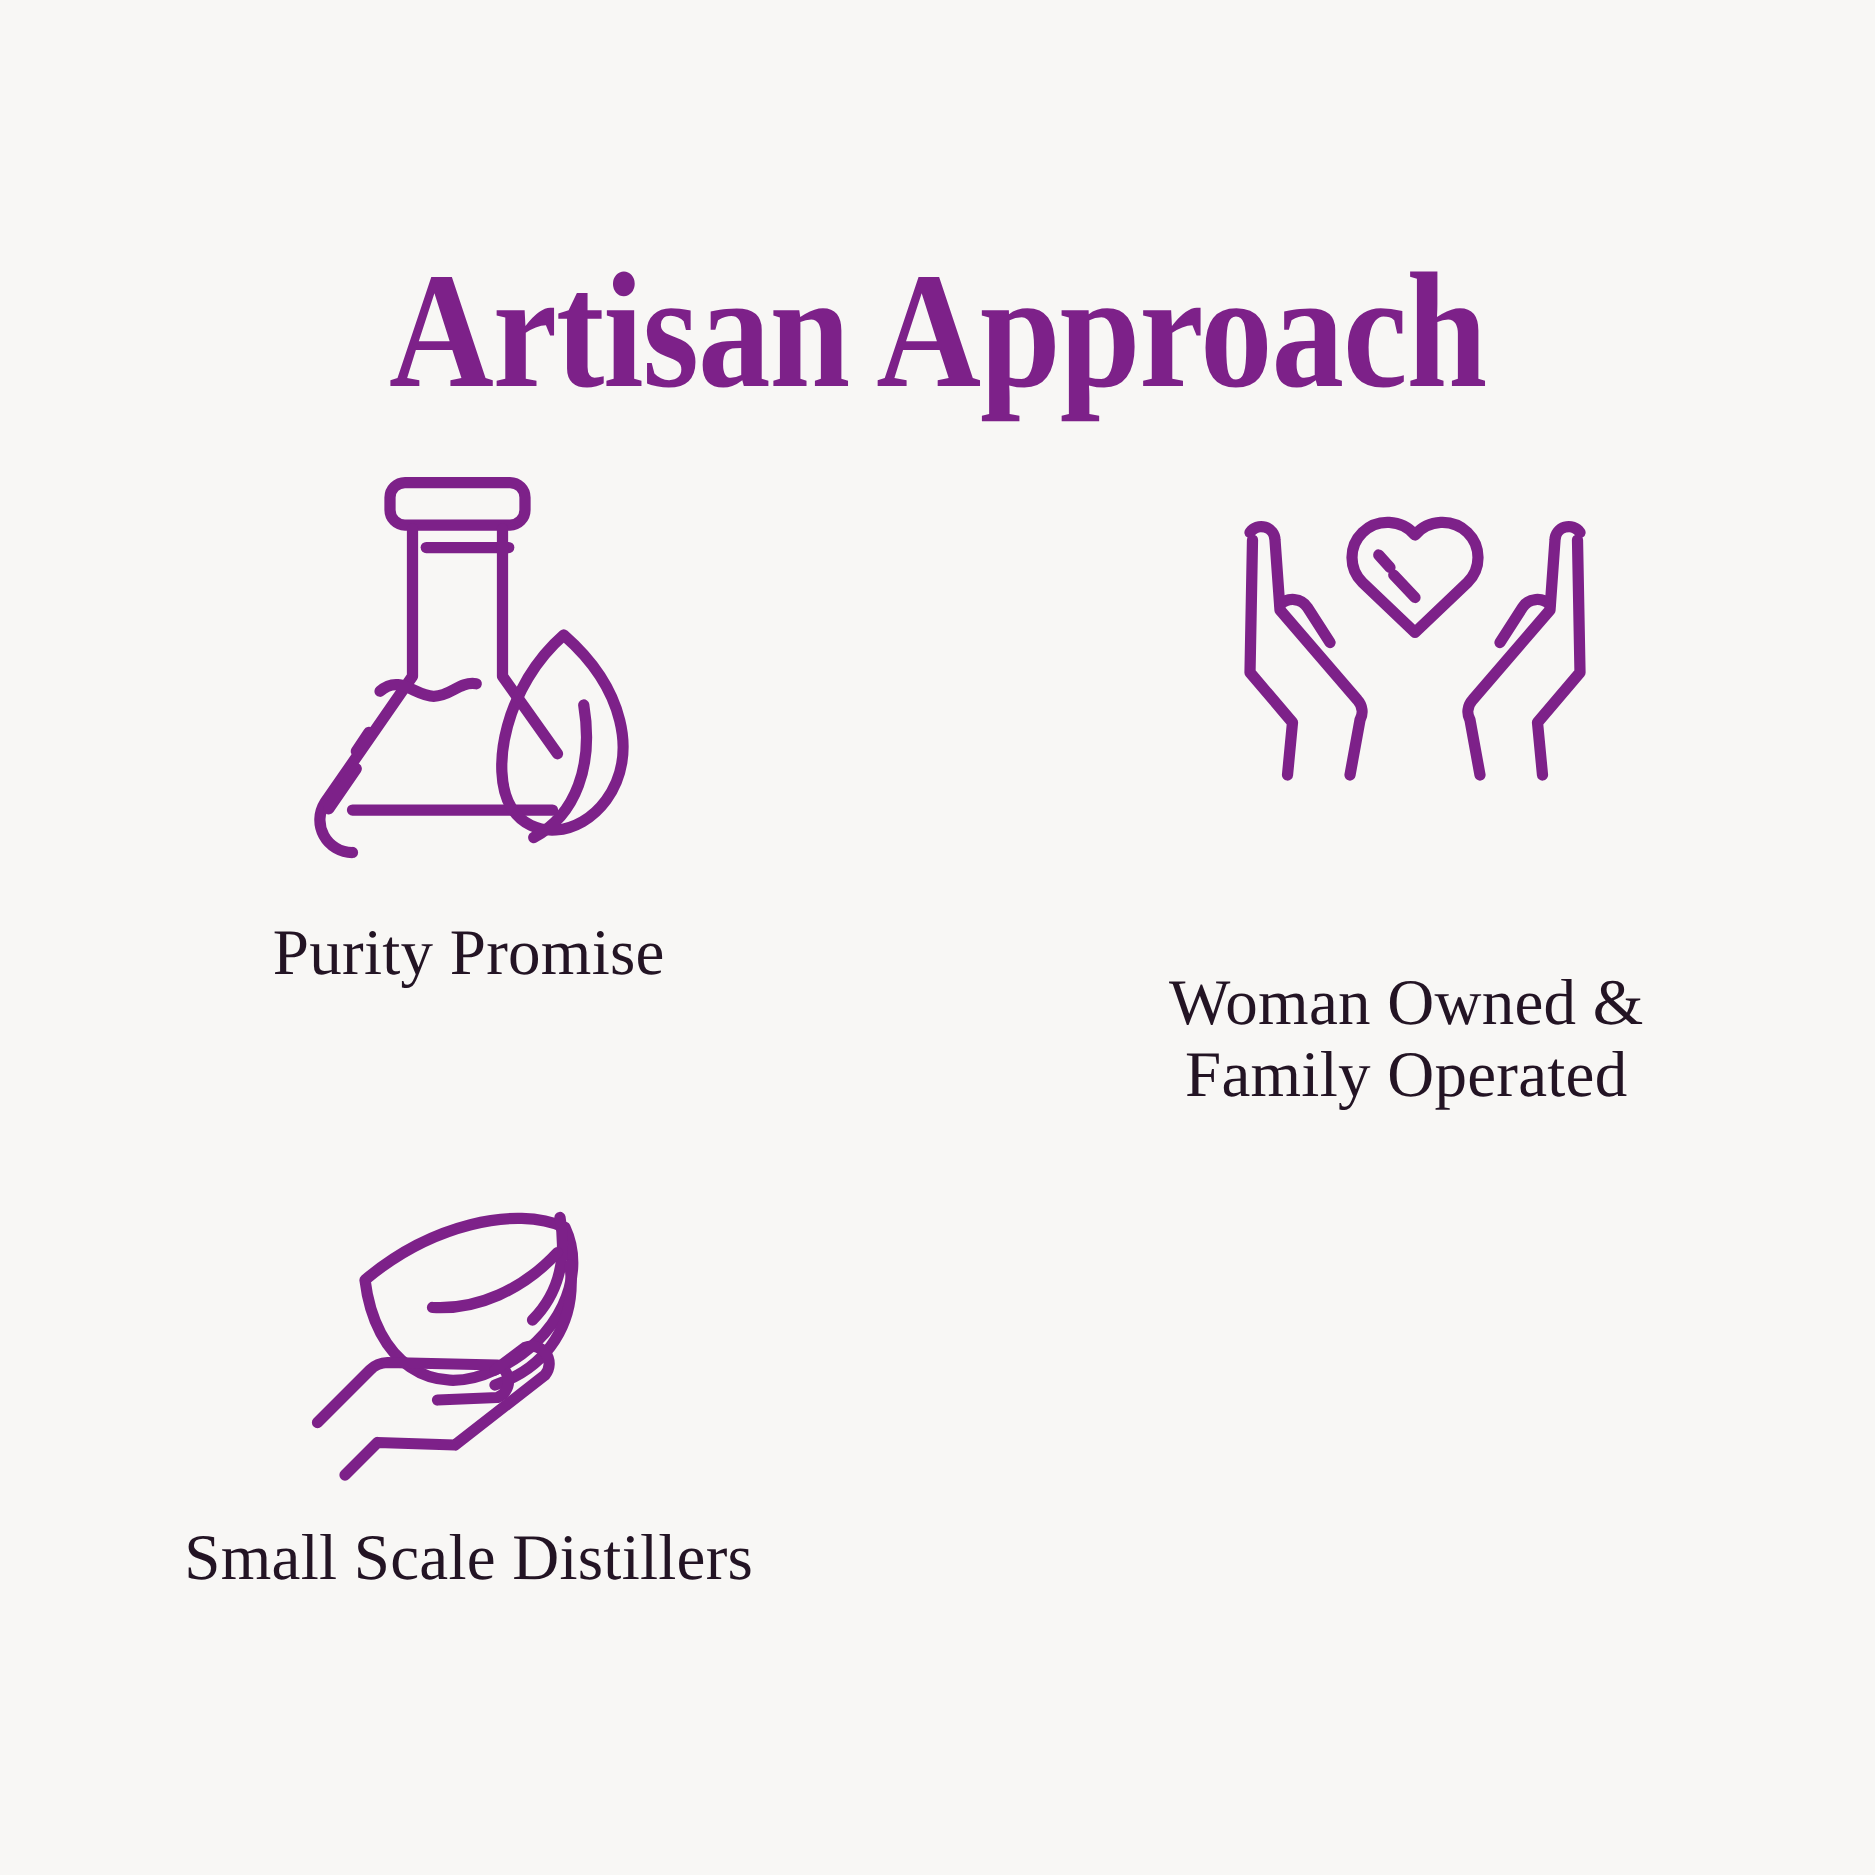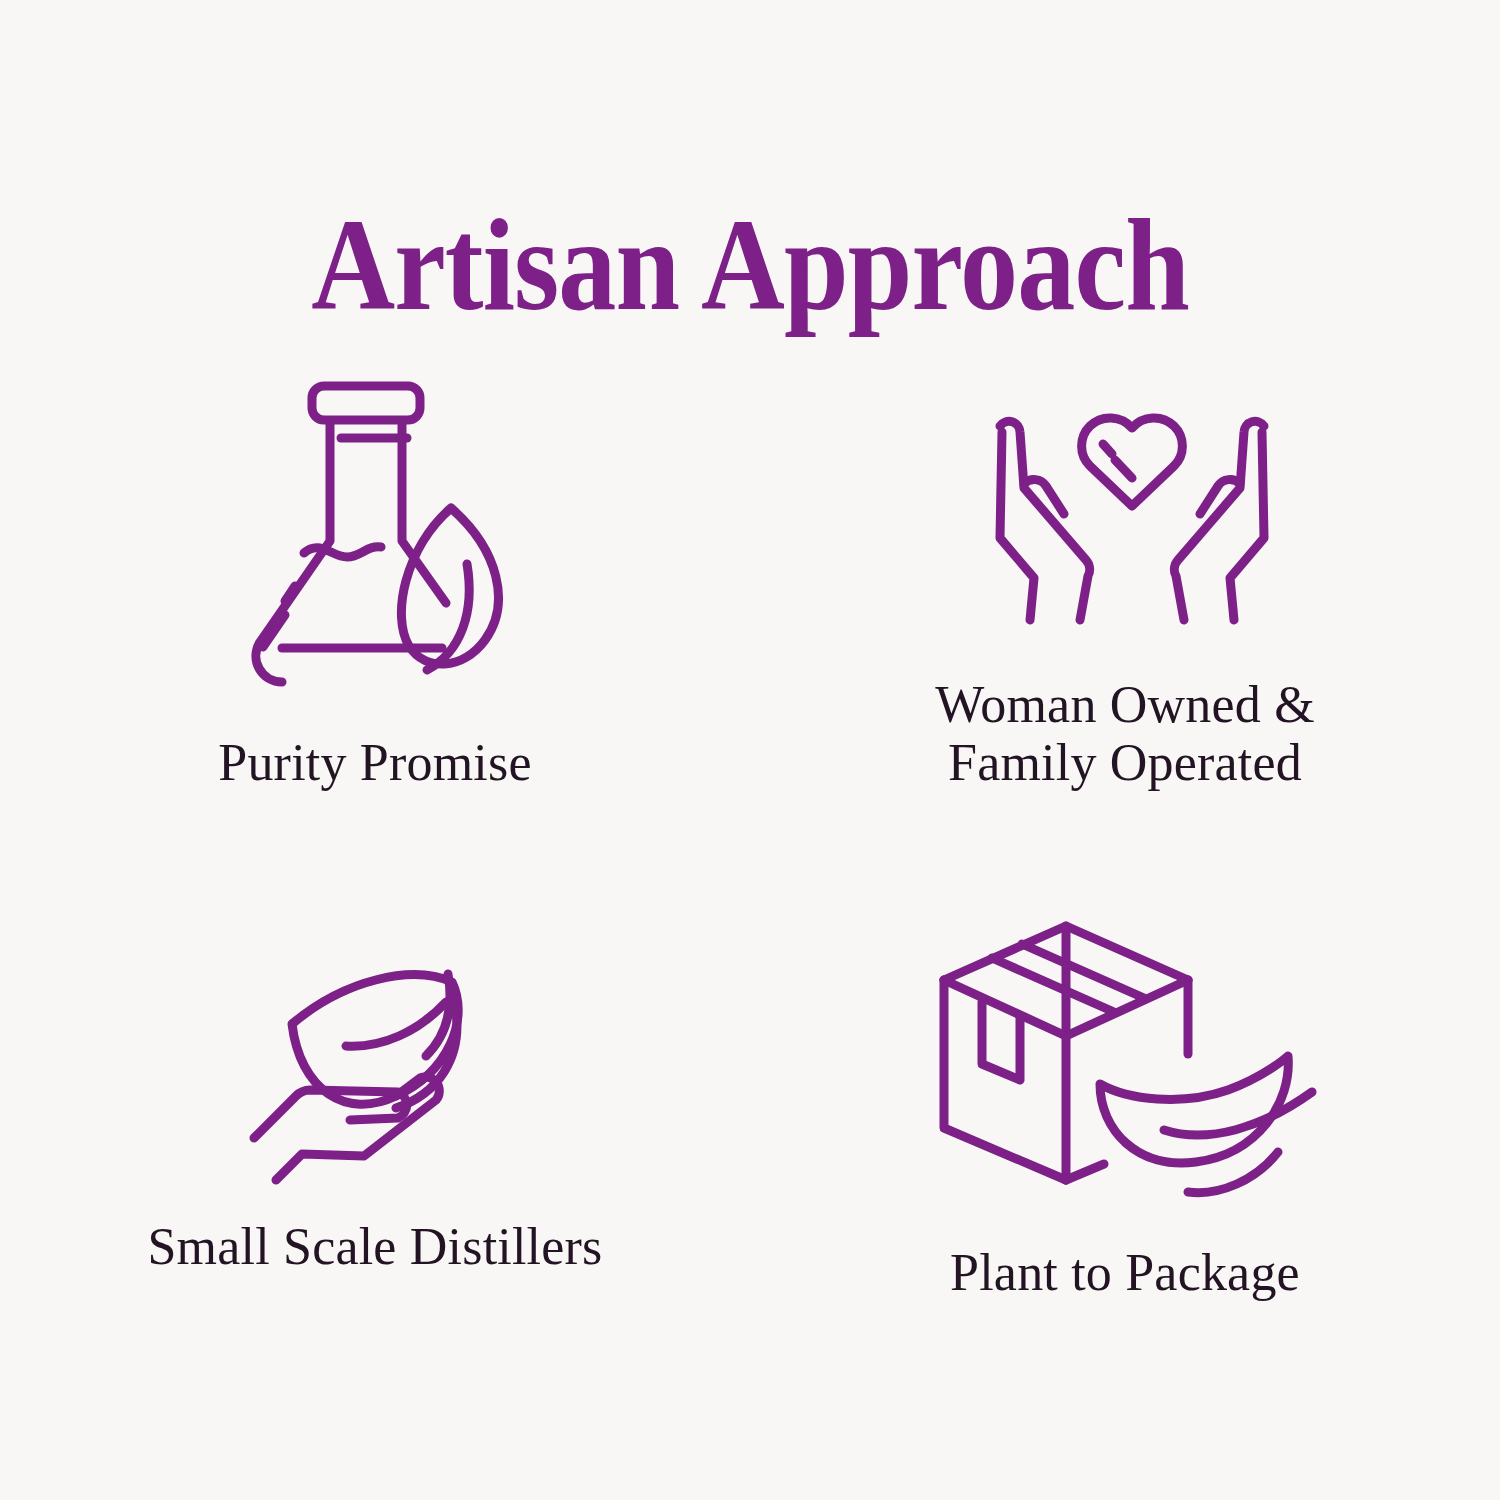--- a/index.html
+++ b/index.html
@@ -67,21 +67,21 @@
     line-height: 1.12;
     letter-spacing: 0.2px;
     white-space: pre-line;
   }
 
   
   .cell.c1 { padding-top: 18px; }
   .cell.c1 .icon-wrap { margin-left: 8px; }
   .cell.c1 .cell-label { margin-top: 56px; }
 
-  .cell.c2 { padding-top: 34px; }
+  .cell.c2 { padding-top: 34px; justify-content: space-between; }
   .cell.c2 .icon-wrap { margin-left: 14px; }
   .cell.c2 .cell-label { margin-top: 42px; }
 
   .cell.c3 { padding-top: 42px; }
   .cell.c3 .icon-wrap { margin-left: 0px; }
   .cell.c3 .cell-label { }
 
   .cell.c4 { padding-top: 28px; }
   .cell.c4 .icon-wrap { margin-left: 18px; }
   .cell.c4 .cell-label { margin-top: 56px; }
@@ -176,46 +176,15 @@
           <path d="M206 80 c6 46 -18 82 -60 96"></path>
 
           <path d="M4 206 l42 -42 a20 20 0 0 1 14 -6 l88 2 a14 14 0 0 1 0 26 l-48 2"></path>
 
           <path d="M26 248 l26 -26 l62 2 l72 -56 a14 14 0 0 0 -16 -22 l-24 18"></path>
         </svg>
       </span>
       <div class="cell-label">Small Scale Distillers</div>
     </div>
 
-    <div class="cell c4">
-      <span class="icon-wrap">
-        <svg class="ico" width="400" height="270" viewBox="0 0 400 270" aria-hidden="true">
-
-          <path d="M10 62 v148 l122 52"></path>
-
-          <path d="M10 62 L132 8 l122 54"></path>
-
-          <path d="M132 8 L132 118"></path>
-
-          <path d="M254 62 v74"></path>
-
-          <path d="M10 62 l122 56 l122 -56"></path>
-
-          <path d="M58 40 l122 54"></path>
-          <path d="M88 26 l122 54"></path>
-
-          <path d="M48 84 v62 l38 16 v-62"></path>
-
-          <path d="M132 118 v144"></path>
-          <path d="M132 262 l38 -16"></path>
-
-          <path d="M166 166 c28 16 82 22 128 6 c38 -14 60 -34 60 -34 c4 46 -30 98 -92 106 c-58 8 -96 -32 -96 -78 z"></path>
-
-          <path d="M230 212 c44 14 98 -2 148 -38"></path>
-
-          <path d="M344 234 c-22 28 -58 44 -90 40"></path>
-        </svg>
-      </span>
-      <div class="cell-label">Plant to Package</div>
-    </div>
 
   </div>
 </div>
 
 </body></html>

